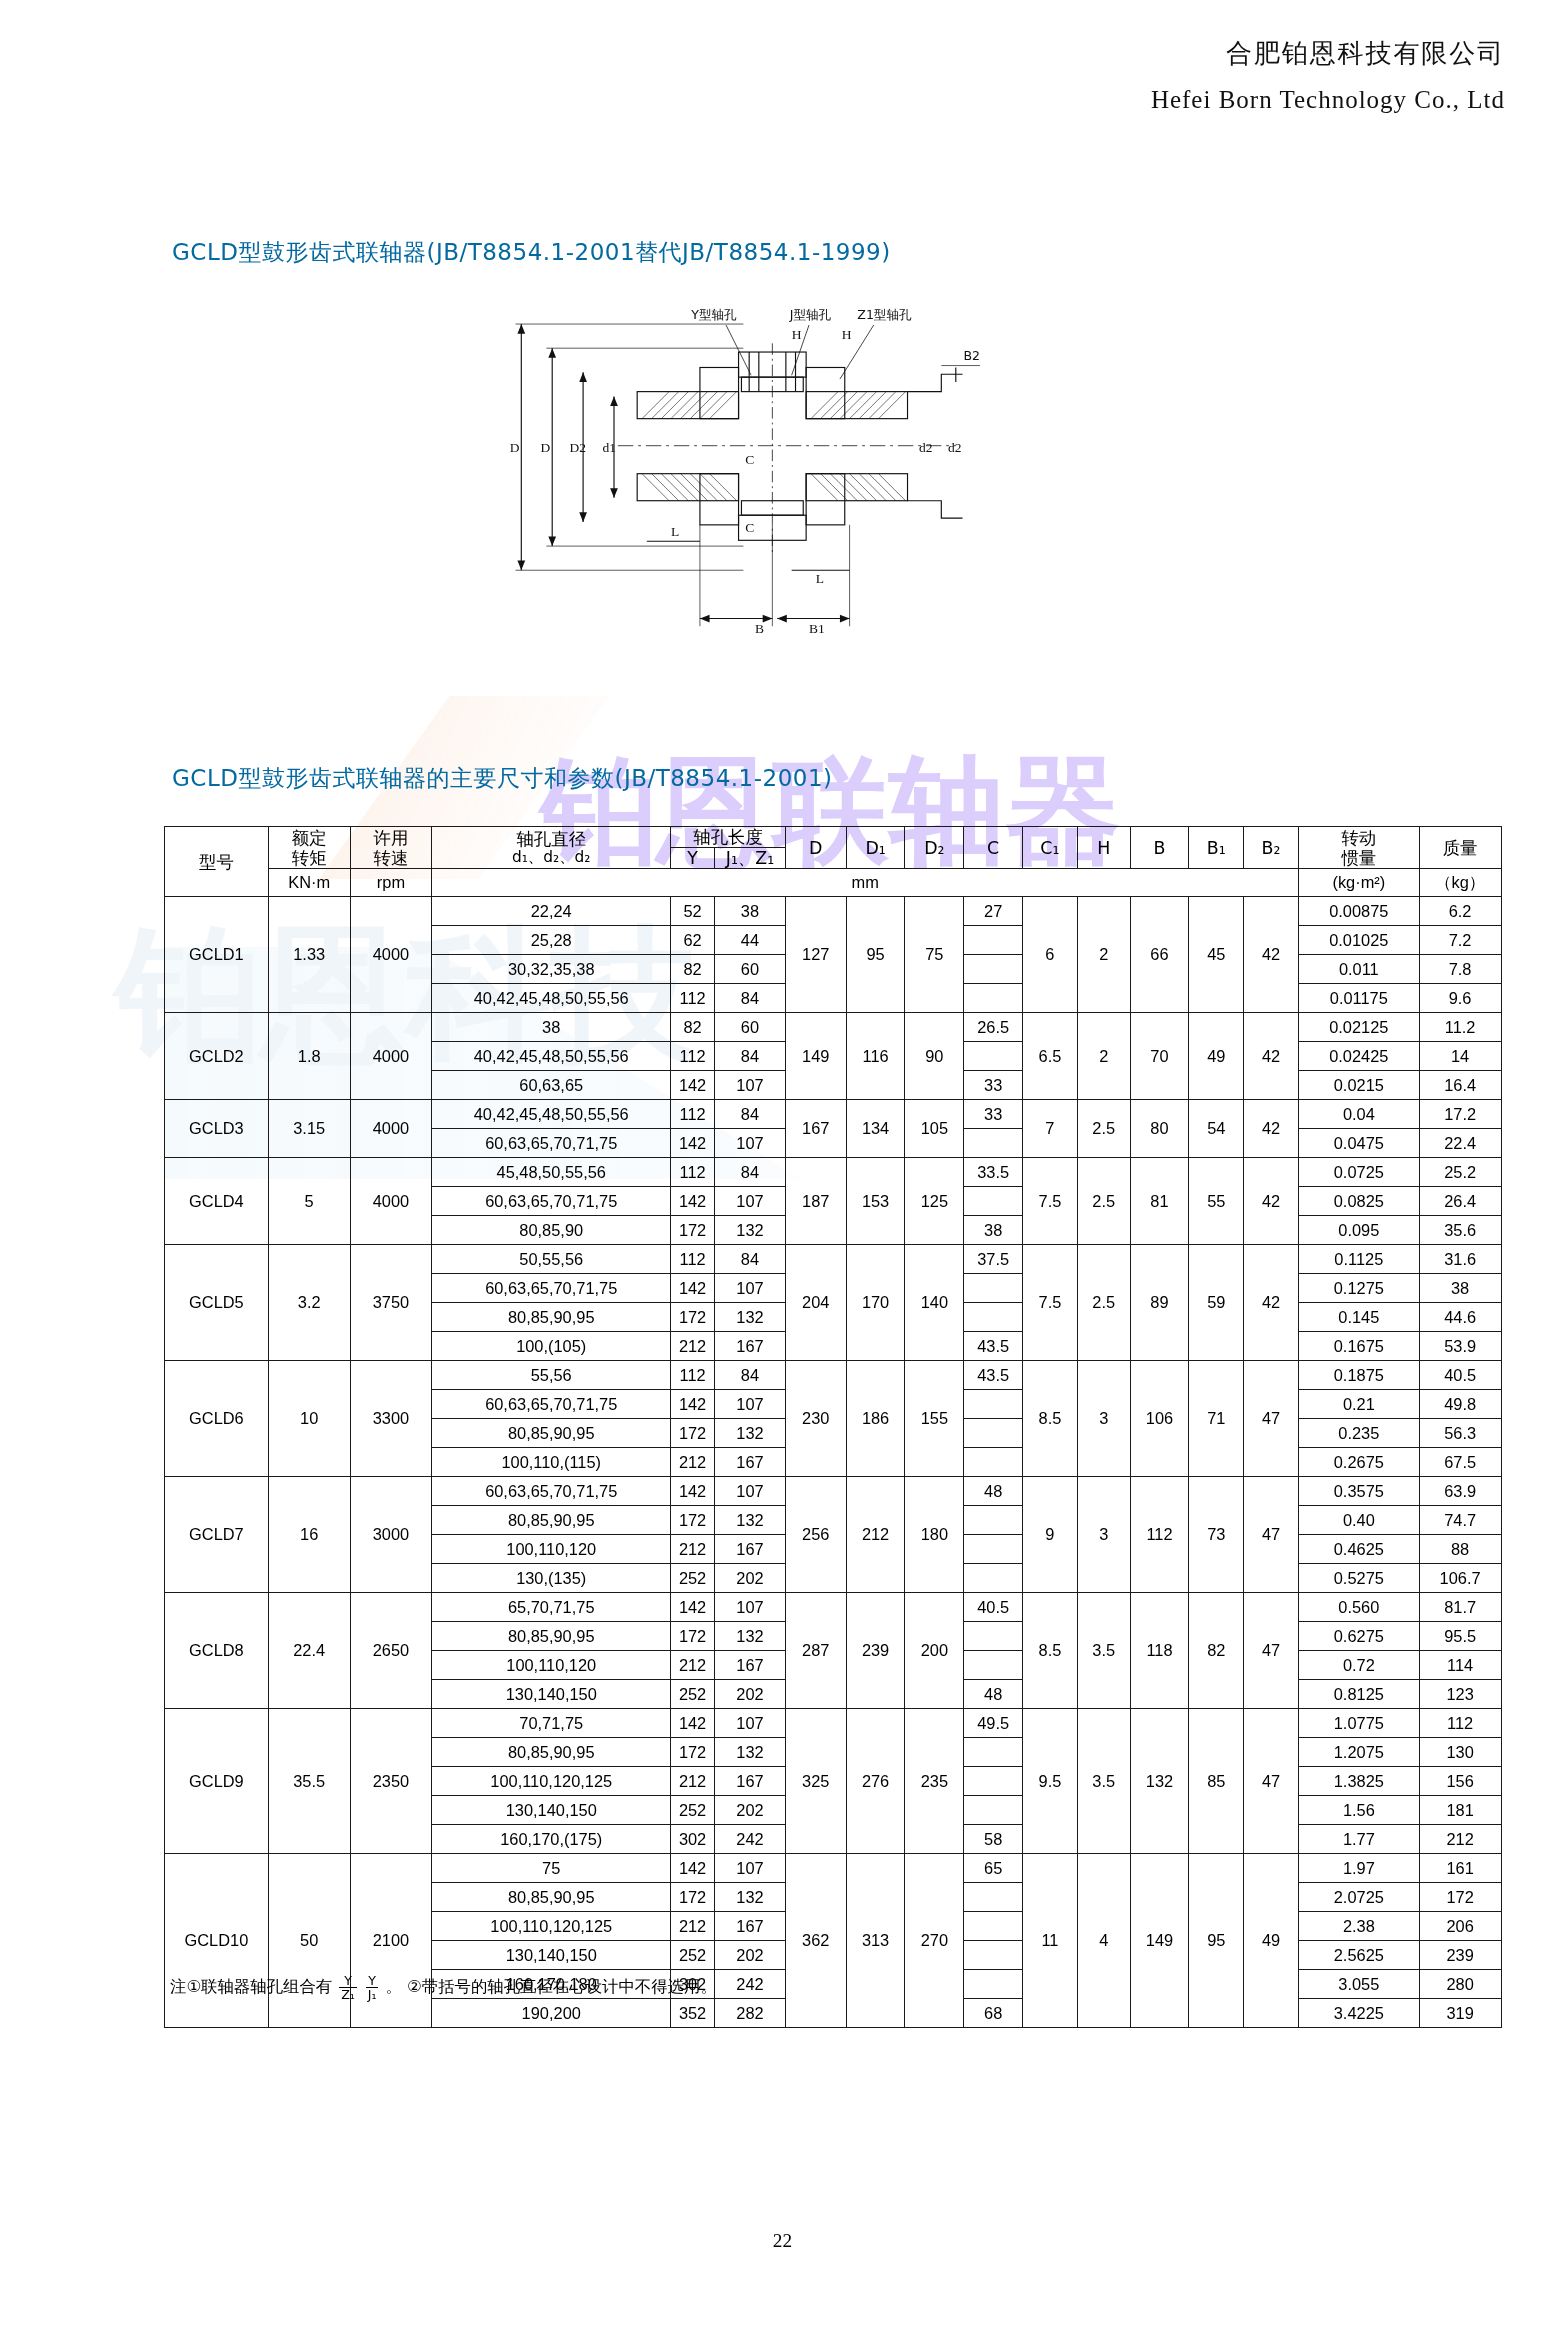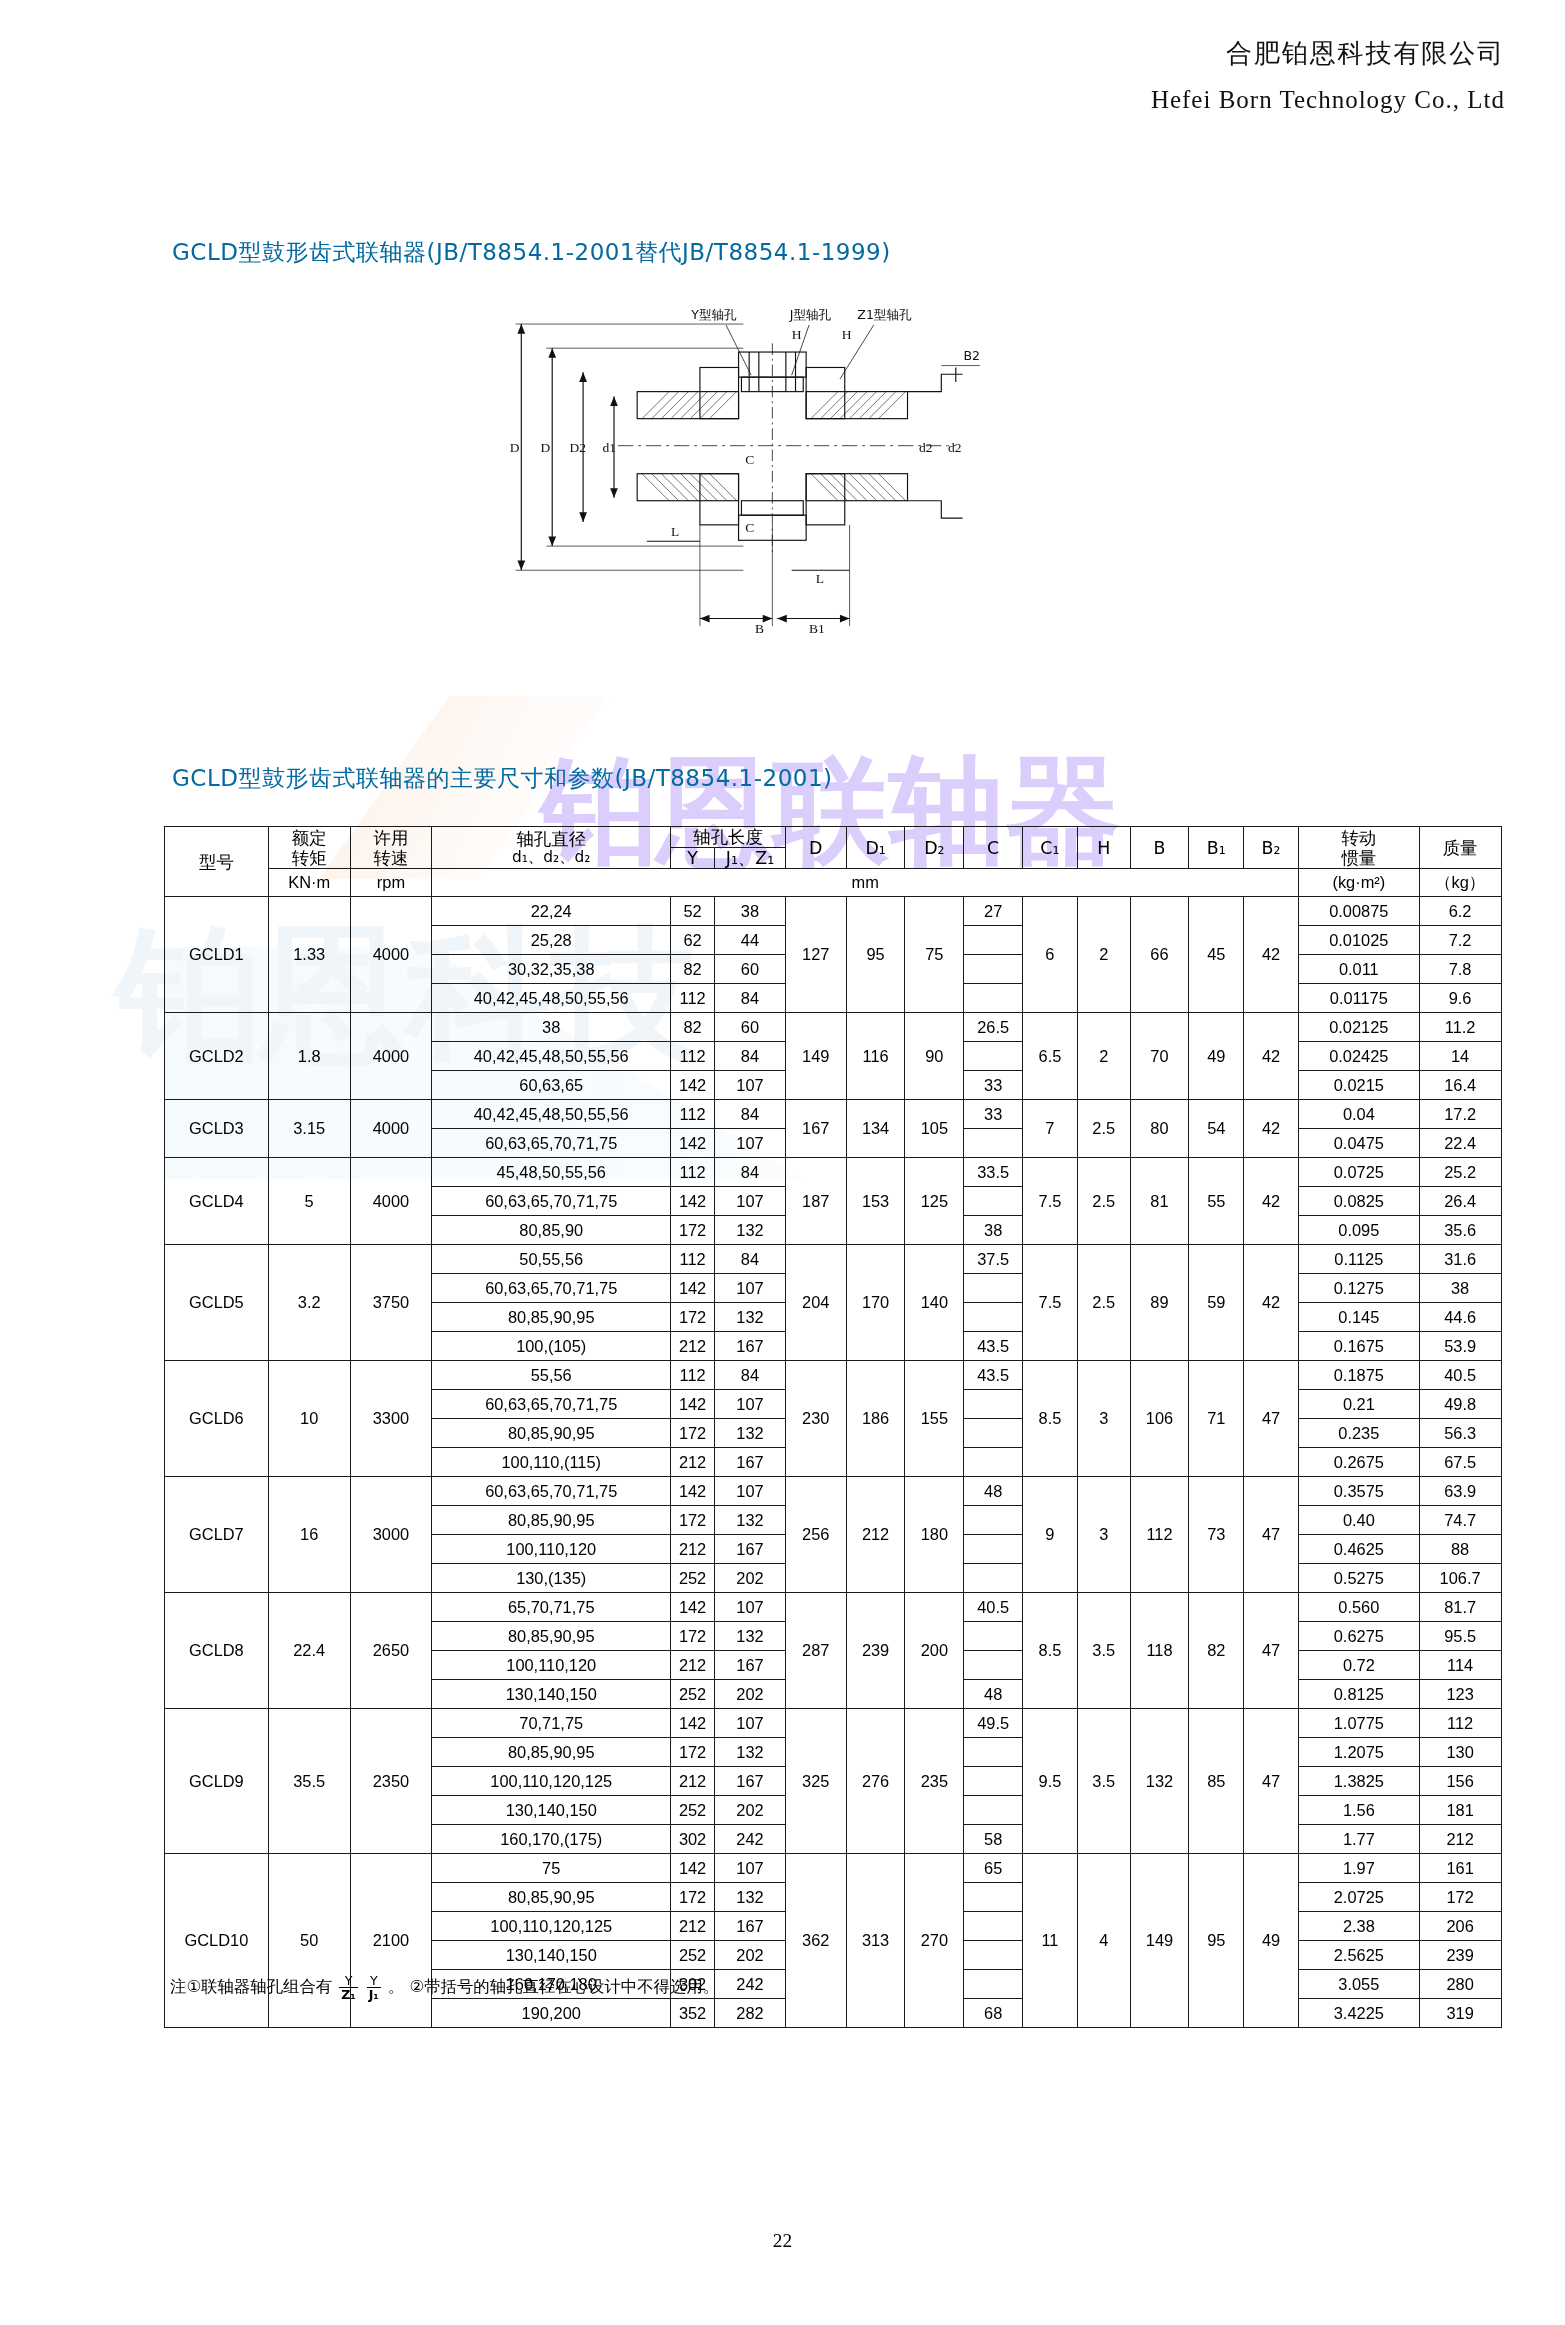--- a/index.html
+++ b/index.html
@@ -113,21 +113,21 @@
   .unitrow td { height:27px; font-size:17.4px; }
   .note {
     position:absolute;
     left:170px; top:1974px;
     font-family:"DejaVu Sans", sans-serif;
     font-size:16.4px;
     z-index:2;
   }
   .frac { display:inline-block; text-align:center; vertical-align:middle; font-size:12.6px; line-height:1.05; margin:0 1.9px;}
   .frac .num { display:block; border-bottom:1px solid #000; padding:0 1.9px;}
-  .frac .den { display:block; padding:0 1.9px;font-weight:bold;}
+  .frac .den { display:block; padding:0 1.9px;}
   .pageno {
     position:absolute;
     left:0; right:0; top:2230px;
     text-align:center;
     font-family:"Liberation Serif", serif;
     font-size:19.3px;
     z-index:2;
   }
 </style>
 </head>

